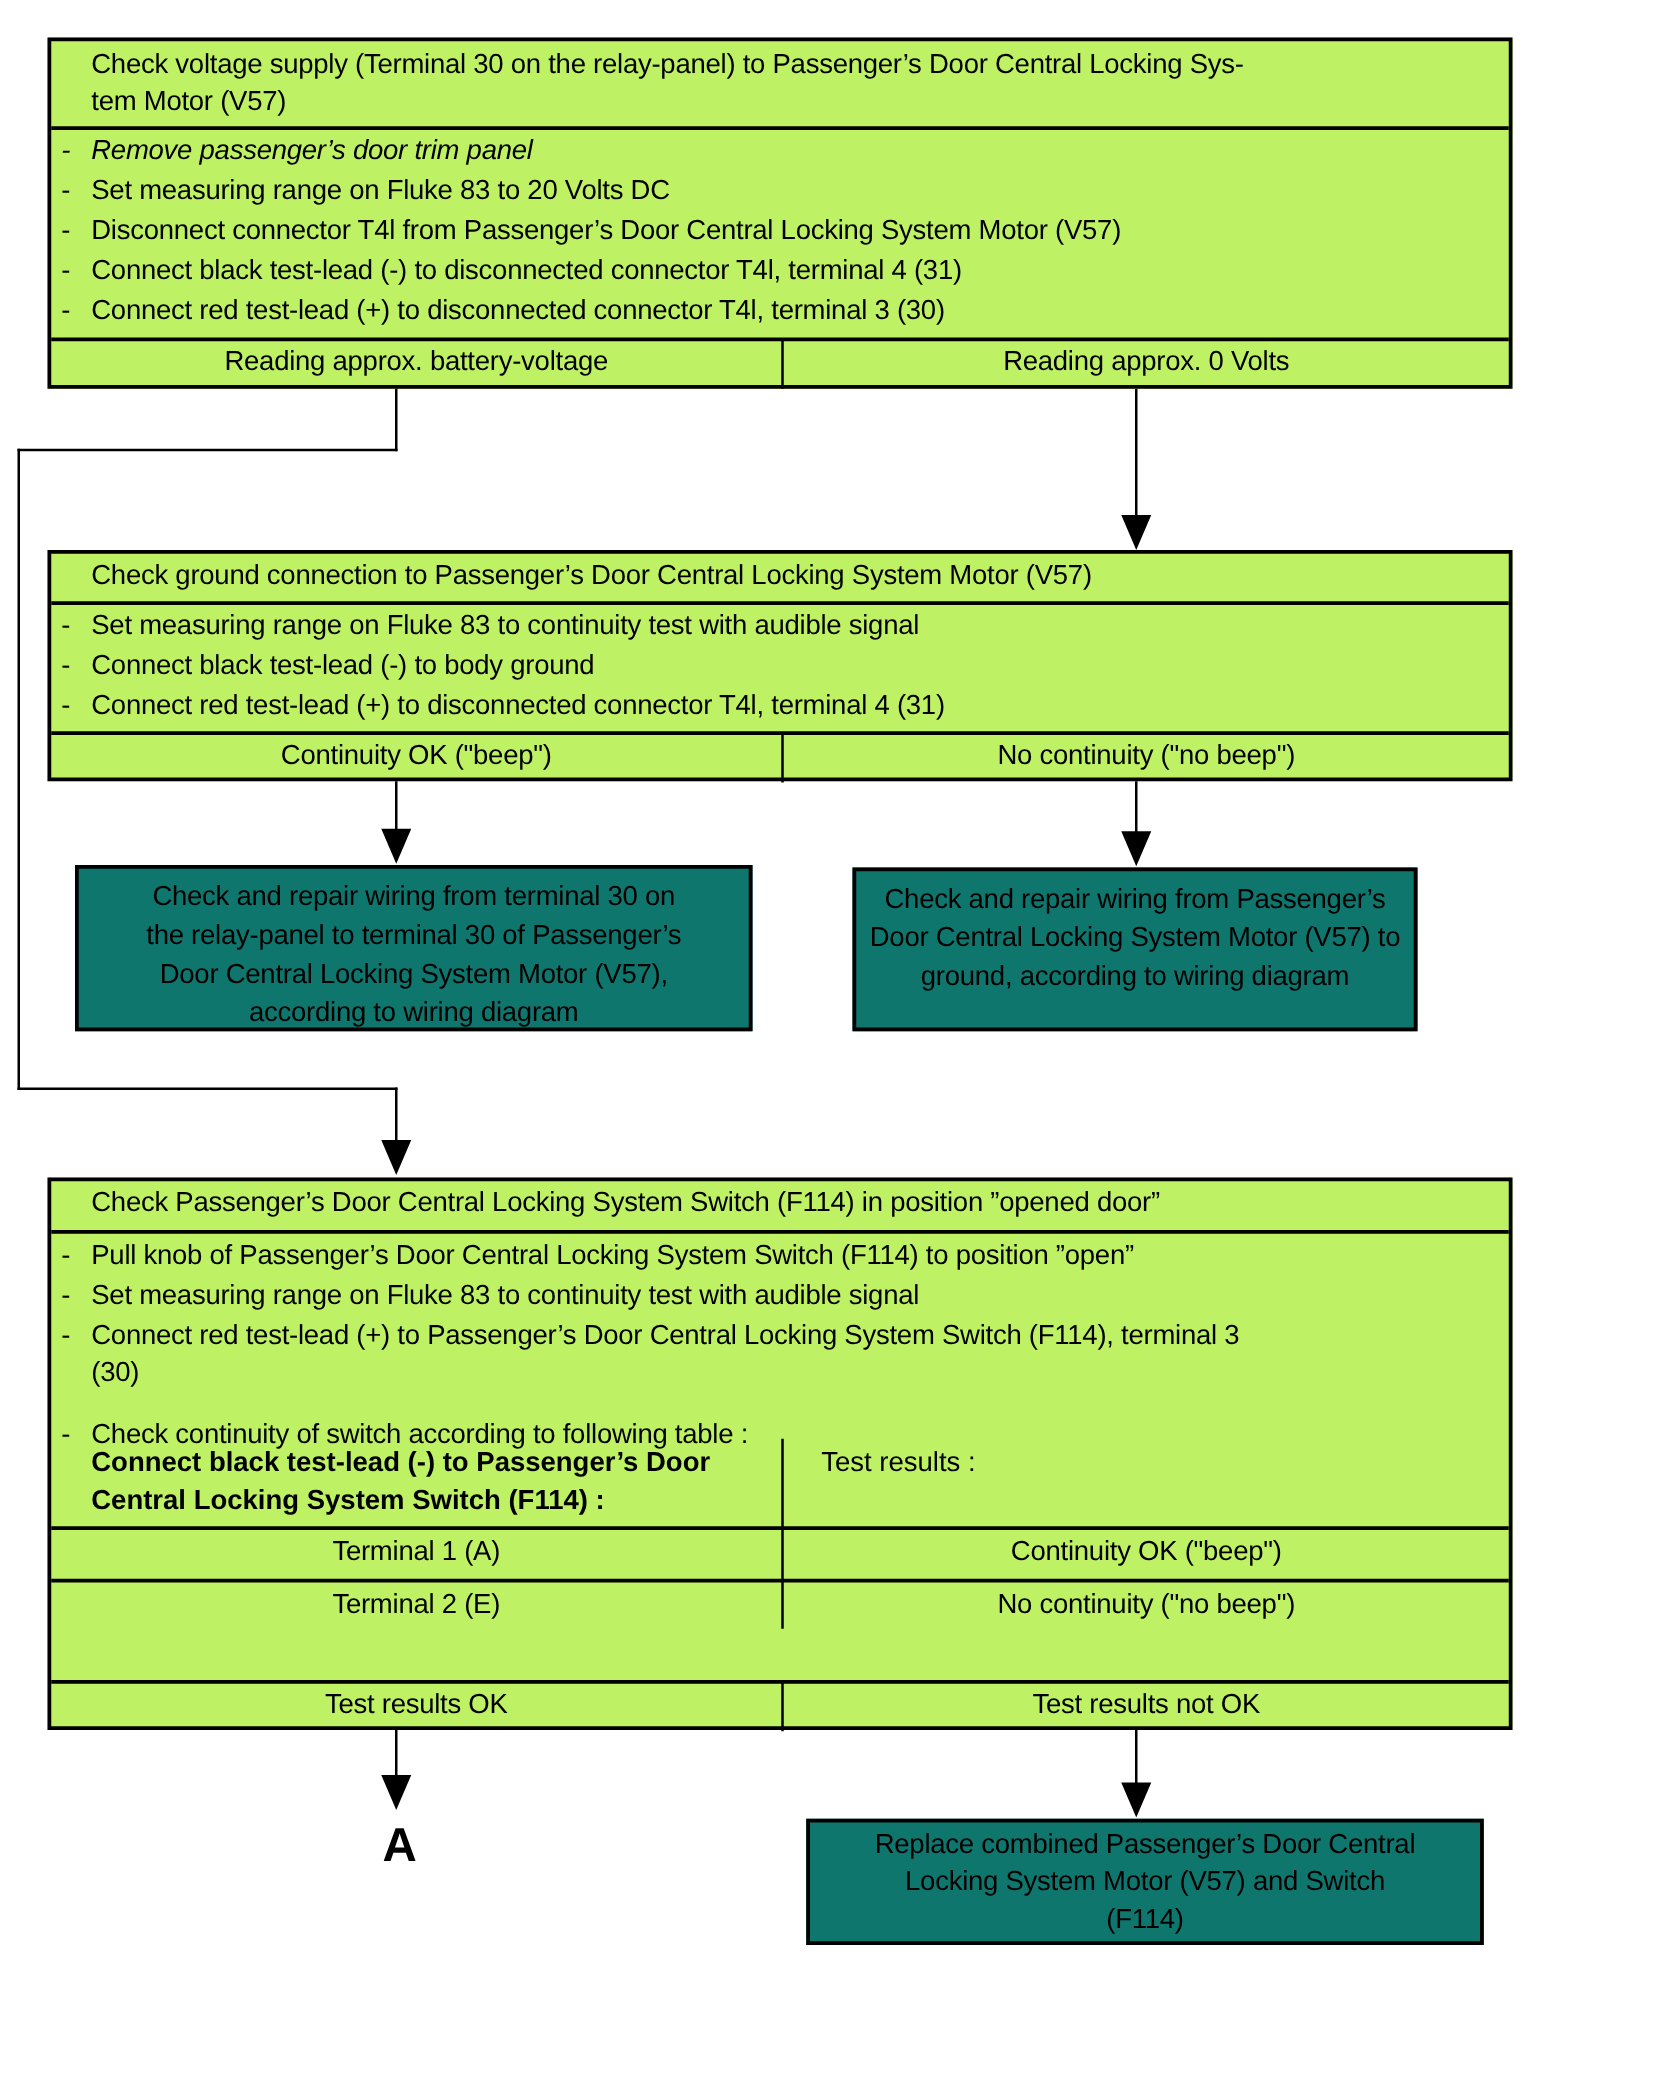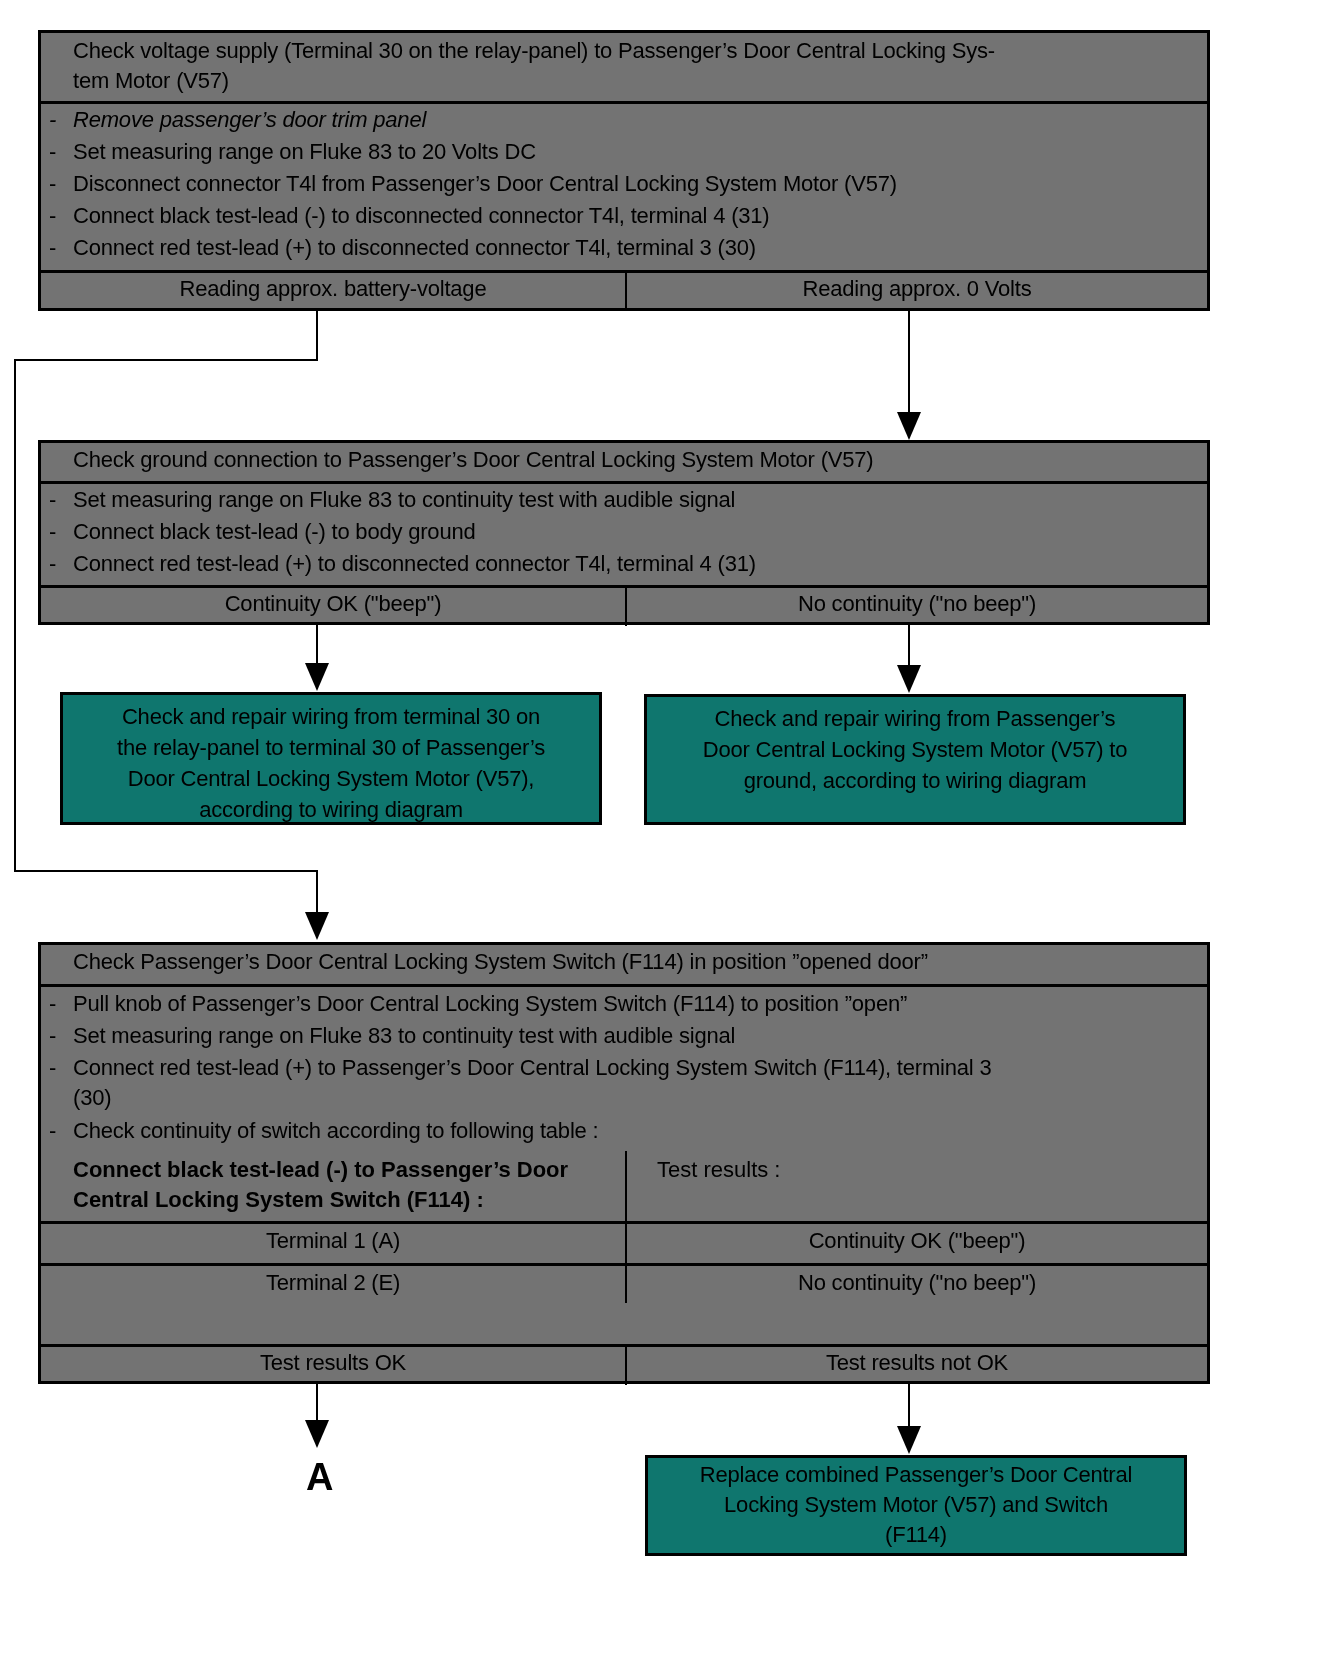--- a/index.html
+++ b/index.html
@@ -1,21 +1,21 @@
 <!DOCTYPE html>
 <html><head>
   <meta charset="utf-8">
   <style>
     html, body { margin: 0; padding: 0; background: #ffffff; }
     body {
       width: 1328px; height: 1678px; position: relative; overflow: hidden;
       font-family: "Liberation Sans Narrow", "Liberation Sans", "DejaVu Sans", sans-serif;
       color: #000; font-size: 22px;
     }
-    .box { position: absolute; border: 3px solid #000; box-sizing: border-box; background: #737373; }
+    .box { position: absolute; border: 3px solid #000; box-sizing: border-box; background: #bef264; }
     .abs { position: absolute; }
     .hline { position: absolute; height: 2px; background: #000; }
     .vline { position: absolute; width: 2px; background: #000; }
     .title { position: absolute; left: 32px; right: 8px; line-height: 30px; letter-spacing: -0.2px; }
     .step { position: absolute; left: 8px; right: 8px; line-height: 34px; white-space: nowrap; letter-spacing: -0.2px; }
     .step .dash { display: inline-block; width: 24px; }
     .cell { position: absolute; text-align: center; line-height: 36px; letter-spacing: -0.2px; }
     .result-box { position: absolute; border: 3px solid #000; box-sizing: border-box; text-align: center; line-height: 31px; padding-top: 6px; letter-spacing: -0.2px; background:#0f766e; }
     .arrowhead { position: absolute; width: 0; height: 0; border-left: 12px solid transparent; border-right: 12px solid transparent; border-top: 28px solid #000; }
     .connector-letter { position: absolute; font-weight: bold; font-size: 38px; font-family: "Liberation Sans", sans-serif; }
@@ -71,35 +71,35 @@
 <div class="arrowhead" style="left:305px; top:663px;"></div>
 <div class="vline" style="left:908px; top:625px; height:42px;"></div>
 <div class="arrowhead" style="left:897px; top:665px;"></div>
 
 <div class="result-box" style="left:60px; top:692px; width:542px; height:133px;">
   <div>Check and repair wiring from terminal 30 on</div>
   <div>the relay-panel to terminal 30 of Passenger’s</div>
   <div>Door Central Locking System Motor (V57),</div>
   <div>according to wiring diagram</div>
 </div>
-<div class="result-box" style="left:644px; top:694px; width:542px; height:131px;">
+<div class="result-box" style="left:682px; top:694px; width:452px; height:131px;">
   <div>Check and repair wiring from Passenger’s</div>
   <div>Door Central Locking System Motor (V57) to</div>
   <div>ground, according to wiring diagram</div>
 </div>
 
 <div class="box" style="left:38px; top:942px; width:1172px; height:442px;">
   <div class="title" style="top:2px;">Check Passenger’s Door Central Locking System Switch (F114) in position ”opened door”</div>
   <div class="sep" style="top:39px;"></div>
   <div>
     <div class="step" style="top:42px;"><span class="dash">-</span><span>Pull knob of Passenger’s Door Central Locking System Switch (F114) to position ”open”</span></div>
     <div class="step" style="top:74px;"><span class="dash">-</span><span>Set measuring range on Fluke 83 to continuity test with audible signal</span></div>
     <div class="step" style="top:106px;"><span class="dash">-</span><span>Connect red test-lead (+) to Passenger’s Door Central Locking System Switch (F114), terminal 3</span></div>
     <div class="step" style="top:136px;"><span class="dash"></span><span>(30)</span></div>
-    <div class="step" style="top:169px;"><span class="dash">-</span><span>Check continuity of switch according to following table :</span></div>
+    <div class="step" style="top:185px;"><span class="dash">-</span><span>Check continuity of switch according to following table :</span></div>
   </div>
 
   <div>
     <div class="abs" style="left:32px; top:210px; line-height:30px;font-weight:bold;">
       <div>Connect black test-lead (-) to Passenger’s Door</div>
       <div>Central Locking System Switch (F114) :</div>
     </div>
     <div class="abs" style="left:616px; top:210px; line-height:30px;">Test results :</div>
     <div class="vline" style="left:584px; top:206px; height:152px;"></div>
     <div class="sep" style="top:276px;"></div>

